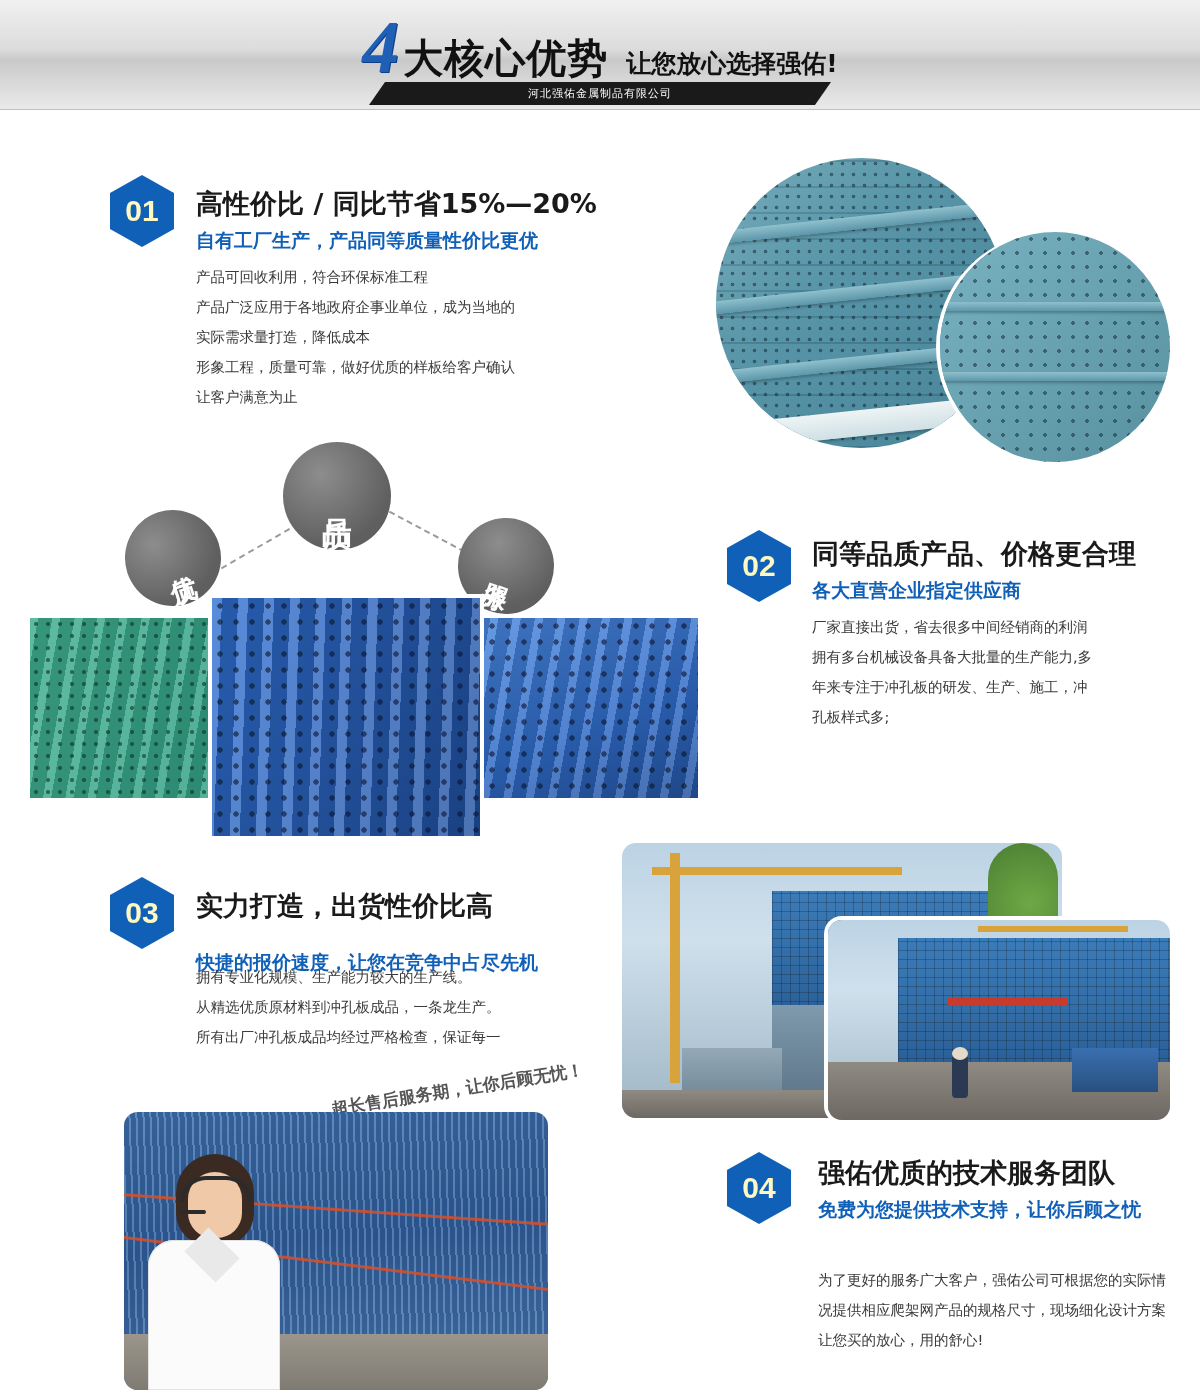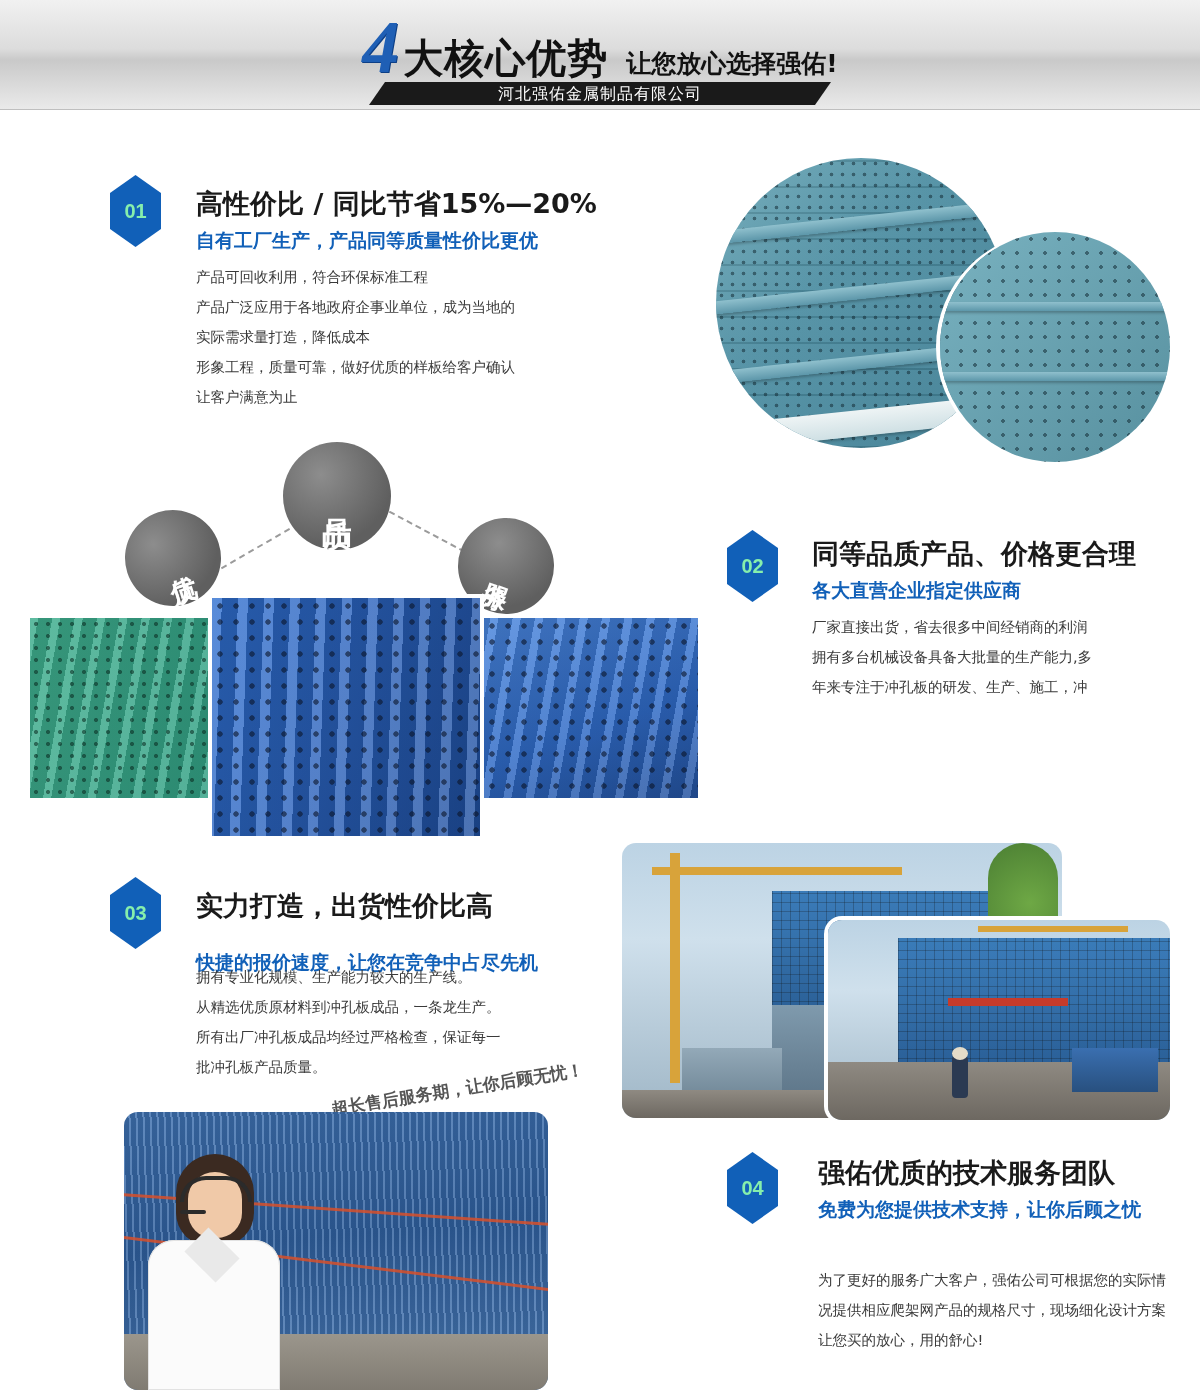--- a/index.html
+++ b/index.html
@@ -37,40 +37,40 @@
     font-family:Liberation Mono, monospace;
   }
   .hdr-sub {
     font-size:25px; font-weight:bold; color:#111; margin-left:18px;
     font-family:"DejaVu Sans", sans-serif;
   }
   .hdr-strip {
     position:absolute; left:50%; top:82px; transform:translateX(-50%);
     width:430px; height:23px;
     background:#1a1a1a;
-    color:#fff; font-size:16px; line-height:23px; text-align:center;
+    color:#fff; font-size:11px; line-height:23px; text-align:center;
     font-family:"DejaVu Sans", sans-serif;
     letter-spacing:1px;
   }
   .hdr-strip::after{
     content:""; position:absolute; right:-16px; top:0;
     border-top:23px solid #1a1a1a; border-right:16px solid transparent;
   }
   .hdr-strip::before{
     content:""; position:absolute; left:-16px; top:0;
     border-bottom:23px solid #1a1a1a; border-left:16px solid transparent;
   }
 
   
   .hexnum {
     position:absolute;
-    width:51px; height:72px;
+    width:64px; height:72px;
     background:#1160b8;
     clip-path:polygon(50% 0%, 100% 25%, 100% 75%, 50% 100%, 0% 75%, 0% 25%);
-    color:#86efac; font-size:20px; font-weight:bold;
+    color:#fef9c3; font-size:30px; font-weight:bold;
     display:flex; align-items:center; justify-content:center;
     font-family:"Liberation Sans", sans-serif;
   }
   .f-title {
     position:absolute; font-size:27px; font-weight:bold; color:#1a1a1a;
     font-family:"DejaVu Sans", sans-serif; white-space:nowrap;
   }
   .f-sub {
     position:absolute; font-size:19px; font-weight:bold; color:#1160b8;
     font-family:"DejaVu Sans", sans-serif; white-space:nowrap;
@@ -274,30 +274,30 @@
   </div>
 </div>
 
 <div class="hexnum" style="left:727px; top:530px;">02</div>
 <div class="f-title" style="left:812px; top:536px;">同等品质产品、价格更合理</div>
 <div class="f-sub" style="left:812px; top:578px;">各大直营企业指定供应商</div>
 <div class="f-body" style="left:812px; top:612px;">
   <div>厂家直接出货，省去很多中间经销商的利润</div>
   <div>拥有多台机械设备具备大批量的生产能力,多</div>
   <div>年来专注于冲孔板的研发、生产、施工，冲</div>
+  <div>孔板样式多;</div>
 </div>
 
 <div class="hexnum" style="left:110px; top:877px;">03</div>
 <div class="f-title" style="left:196px; top:888px;">实力打造，出货性价比高</div>
 <div class="f-sub" style="left:196px; top:950px;">快捷的报价速度，让您在竞争中占尽先机</div>
 <div class="f-body" style="left:196px; top:962px;">
   <div>拥有专业化规模、生产能力较大的生产线。</div>
   <div>从精选优质原材料到冲孔板成品，一条龙生产。</div>
   <div>所有出厂冲孔板成品均经过严格检查，保证每一</div>
-  <div>批冲孔板产品质量。</div>
 </div>
 
 <div class="photo rounded-lg" style="left:622px; top:843px; width:440px; height:275px;">
   <div class="site">
     <div class="crane" style="left:48px; top:10px; width:10px; height:230px;"></div>
     <div class="crane" style="left:30px; top:24px; width:250px; height:8px;"></div>
     <div class="mesh" style="left:150px; top:48px; width:250px; height:120px;"></div>
     <div class="bldg" style="left:150px; top:162px; width:260px; height:95px;"></div>
     <div class="bldg" style="left:60px; top:205px; width:100px; height:52px; background:linear-gradient(180deg,#93a9b8,#6f8696);"></div>
     <div style="position:absolute; right:4px; top:0; width:70px; height:150px; background:radial-gradient(circle at 60% 40%, #6ea845, #3e6f2c); border-radius:40px;"></div>

